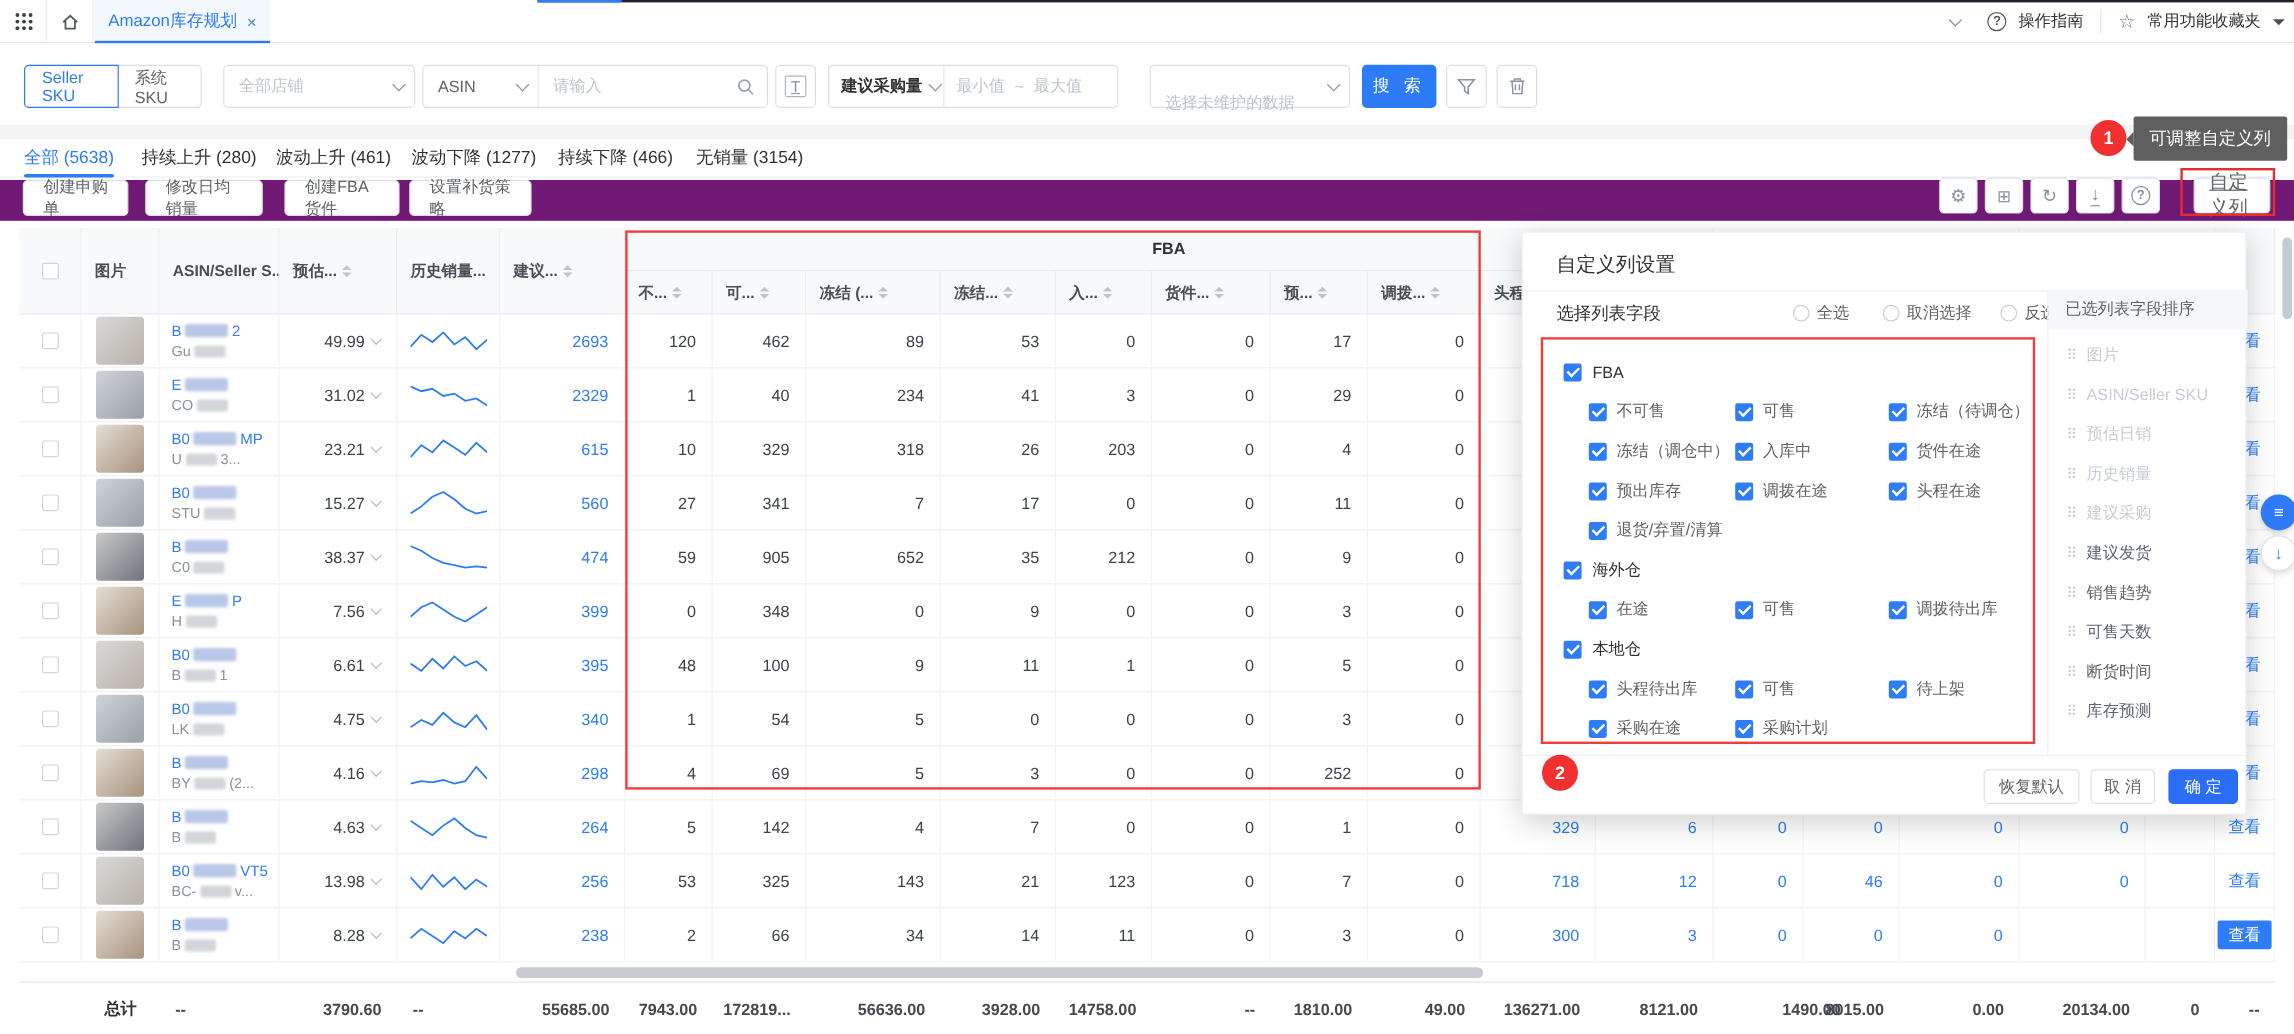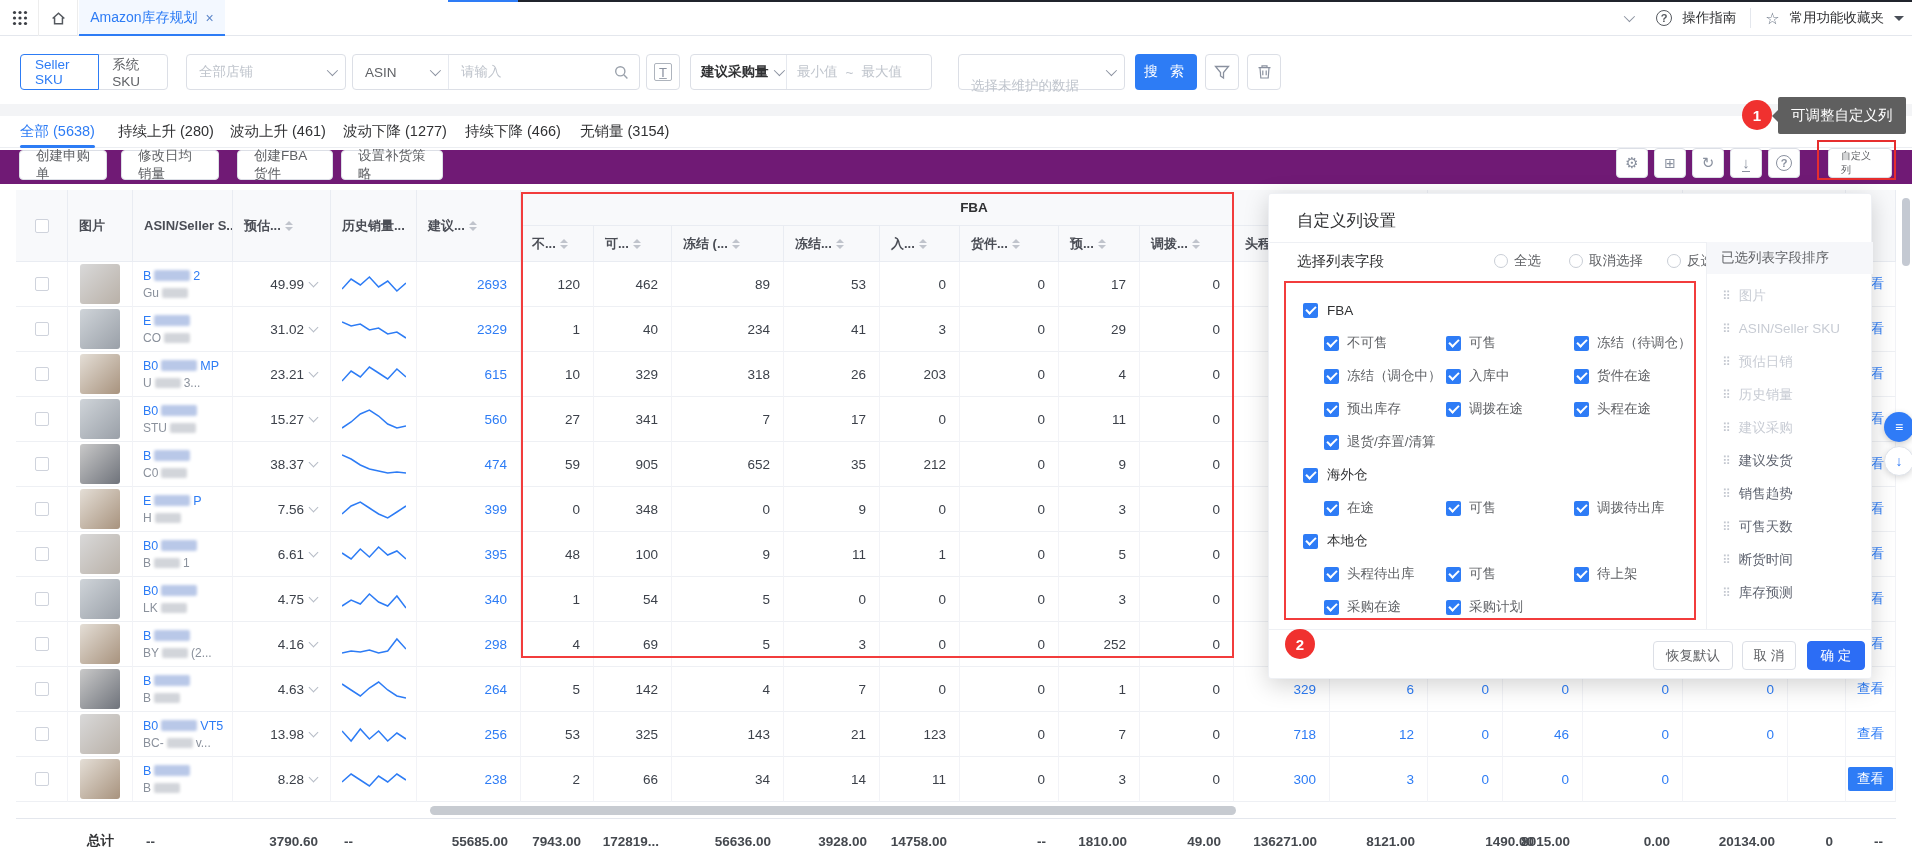--- a/index.html
+++ b/index.html
@@ -35,21 +35,21 @@
   
   .tabsrow { position:absolute; left:0; top:116px; width:1912px; height:32px; border-bottom:1px solid #eceef2; background:#fff;}
   .ftab { position:absolute; top:0; height:30px; display:flex; align-items:center; font-size:14.5px; color:#303133; cursor:pointer; white-space:nowrap;}
   .ftab.active { color:#2d7cf5; }
   .ftab .aline { position:absolute; left:0; bottom:-2px; width:100%; height:3px; background:#2d7cf5; border-radius:2px;}
 
   
   .actrow { position:absolute; left:0; top:150px; width:1912px; height:34px; background:#701a75;}
   .act-btn { position:absolute; top:0; height:30px; border:1px solid #dcdfe6; border-radius:4px; background:#fff; display:flex; align-items:center; justify-content:center; font-size:13.5px; color:#606266; cursor:pointer; padding:0 16px;}
   .tool-ic { position:absolute; top:-2px; width:32px; height:30px; border:1px solid #dcdfe6; border-radius:4px; background:#fff; display:flex; align-items:center; justify-content:center; color:#8a919f; font-size:15px; cursor:pointer;}
-  .customize { position:absolute; top:-2px; height:30px; border:1px solid #dcdfe6; border-radius:4px; background:#fff; display:flex; align-items:center; justify-content:center; font-size:10px; color:#606266; padding:0 12px; cursor:pointer;}
+  .customize { position:absolute; top:-2px; height:30px; border:1px solid #dcdfe6; border-radius:4px; background:#fff; display:flex; align-items:center; justify-content:center; font-size:16px; color:#606266; padding:0 12px; cursor:pointer;text-decoration:underline;}
 
   
   .twrap { position:absolute; left:16px; top:190px; width:1880px; height:672px; background:#fff; font-size:13.5px;}
   .th { position:absolute; background:#f8f9fb; border-right:1px solid #e9ecf2; border-bottom:1px solid #e9ecf2; display:flex; align-items:center; padding:0 6px; color:#4a4d55; font-weight:700; font-size:13px; white-space:nowrap; overflow:hidden;}
   .thg { justify-content:center; font-size:13.5px; color:#303133;}
   .sorts { display:inline-flex; flex-direction:column; margin-left:4px; cursor:pointer;}
   .scu { width:0;height:0;border:4px solid transparent; border-bottom-color:#c0c4cc; margin-bottom:2px;}
   .scd { width:0;height:0;border:4px solid transparent; border-top-color:#c0c4cc;}
   .tr { position:absolute; left:0; width:1880px; height:45px;}
   .td { position:absolute; top:0; height:45px; border-bottom:1px solid #eef0f4; border-right:1px solid #f2f3f7; display:flex; align-items:center; justify-content:flex-end; padding:0 13px; color:#3c414a; white-space:nowrap; overflow:hidden;}

